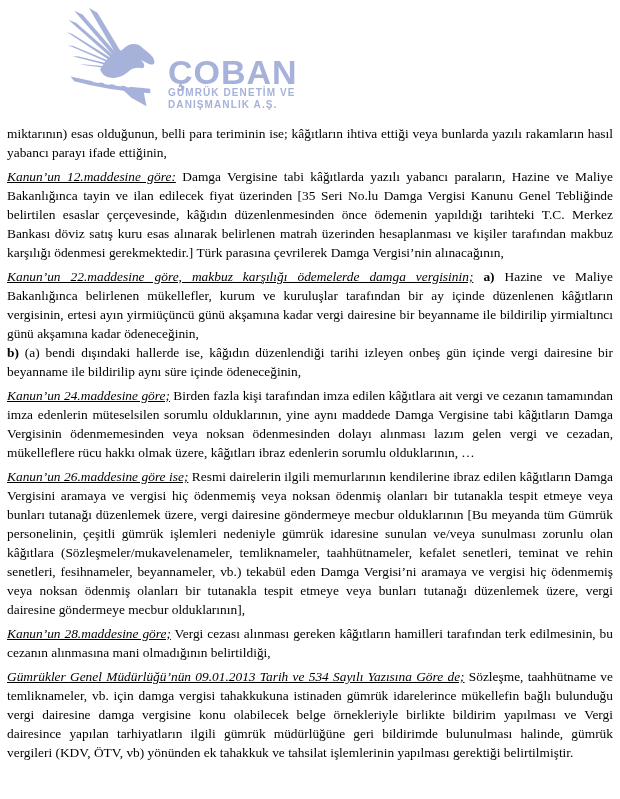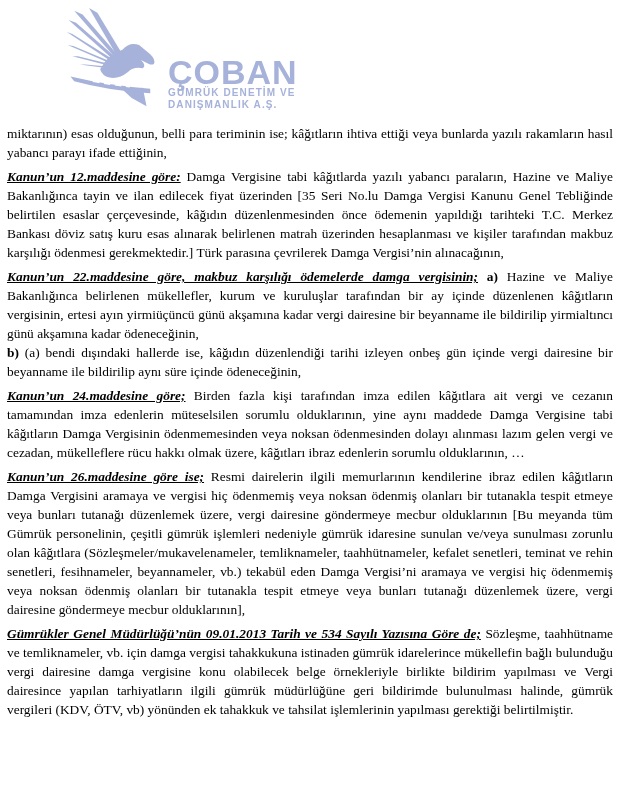--- a/index.html
+++ b/index.html
@@ -31,21 +31,21 @@
     letter-spacing:1.1px; color:var(--brand);
   }
 
   
   .doc { padding:0 1px; }
   .para {
     text-align:justify;
     font-size:13.4px; line-height:19px;
     margin:0 0 5px 0;
   }
-  .seg-h { font-weight:bold; font-style:italic; text-decoration:underline;margin-top:6px; }
+  .seg-h { font-weight:normal; font-style:italic; text-decoration:underline;margin-top:6px; }
   .seg-i { }
   .seg-b { font-weight:bold; }
   .seg-n { }
 </style>
 </head>
 <body>
 
 <div class="page">
 
   <header class="logo-row">
@@ -75,16 +75,17 @@
       <div class="brand-sub">DANIŞMANLIK A.Ş.</div>
     </div>
   </header>
 
   <main class="doc">
       <p class="para"><span class="seg-n">miktarının) esas olduğunun, belli para teriminin ise; kâğıtların ihtiva ettiği veya bunlarda yazılı rakamların hasıl yabancı parayı ifade ettiğinin,</span></p>
       <p class="para"><span class="seg-h">Kanun’un 12.maddesine göre:</span><span class="seg-n"> Damga Vergisine tabi kâğıtlarda yazılı yabancı paraların, Hazine ve Maliye Bakanlığınca tayin ve ilan edilecek fiyat üzerinden </span><span class="seg-i">[35 Seri No.lu Damga Vergisi Kanunu Genel Tebliğinde belirtilen esaslar çerçevesinde, kâğıdın düzenlenmesinden önce ödemenin yapıldığı tarihteki T.C. Merkez Bankası döviz satış kuru esas alınarak belirlenen matrah üzerinden hesaplanması ve kişiler tarafından makbuz karşılığı ödenmesi gerekmektedir.]</span><span class="seg-n"> Türk parasına çevrilerek Damga Vergisi’nin alınacağının,</span></p>
       <p class="para"><span class="seg-h">Kanun’un 22.maddesine göre, makbuz karşılığı ödemelerde damga vergisinin;</span><span class="seg-n"> </span><span class="seg-b">a)</span><span class="seg-n"> Hazine ve Maliye Bakanlığınca belirlenen mükellefler, kurum ve kuruluşlar tarafından bir ay içinde düzenlenen kâğıtların vergisinin, ertesi ayın yirmiüçüncü günü akşamına kadar vergi dairesine bir beyanname ile bildirilip yirmialtıncı günü akşamına kadar ödeneceğinin,</span><br><span class="seg-b">b)</span><span class="seg-n"> (a) bendi dışındaki hallerde ise, kâğıdın düzenlendiği tarihi izleyen onbeş gün içinde vergi dairesine bir beyanname ile bildirilip aynı süre içinde ödeneceğinin,</span></p>
       <p class="para"><span class="seg-h">Kanun’un 24.maddesine göre;</span><span class="seg-n"> Birden fazla kişi tarafından imza edilen kâğıtlara ait vergi ve cezanın tamamından imza edenlerin müteselsilen sorumlu olduklarının, yine aynı maddede Damga Vergisine tabi kâğıtların Damga Vergisinin ödenmemesinden veya noksan ödenmesinden dolayı alınması lazım gelen vergi ve cezadan, mükelleflere rücu hakkı olmak üzere, kâğıtları ibraz edenlerin sorumlu olduklarının,  …</span></p>
       <p class="para"><span class="seg-h">Kanun’un 26.maddesine göre ise;</span><span class="seg-n"> Resmi dairelerin ilgili memurlarının kendilerine ibraz edilen kâğıtların Damga Vergisini aramaya ve vergisi hiç ödenmemiş veya noksan ödenmiş olanları bir tutanakla tespit etmeye veya bunları tutanağı düzenlemek üzere, vergi dairesine göndermeye mecbur olduklarının </span><span class="seg-i">[Bu meyanda tüm Gümrük personelinin, çeşitli gümrük işlemleri nedeniyle gümrük idaresine sunulan ve/veya sunulması zorunlu olan kâğıtlara (Sözleşmeler/mukavelenameler, temliknameler, taahhütnameler, kefalet senetleri, teminat ve rehin senetleri, fesihnameler, beyannameler, vb.) tekabül eden Damga Vergisi’ni aramaya ve vergisi hiç ödenmemiş veya noksan ödenmiş olanları bir tutanakla tespit etmeye veya bunları tutanağı düzenlemek üzere, vergi dairesine göndermeye mecbur olduklarının]</span><span class="seg-n">,</span></p>
+      <p class="para"><span class="seg-h">Kanun’un 28.maddesine göre;</span><span class="seg-n"> Vergi cezası alınması gereken kâğıtların hamilleri tarafından terk edilmesinin, bu cezanın alınmasına mani olmadığının belirtildiği,</span></p>
       <p class="para"><span class="seg-h">Gümrükler Genel Müdürlüğü’nün 09.01.2013 Tarih ve 534 Sayılı Yazısına Göre de;</span><span class="seg-n"> Sözleşme, taahhütname ve temliknameler, vb. için damga vergisi tahakkukuna istinaden gümrük idarelerince mükellefin bağlı bulunduğu vergi dairesine damga vergisine konu olabilecek belge örnekleriyle birlikte bildirim yapılması ve Vergi dairesince yapılan tarhiyatların ilgili gümrük müdürlüğüne geri bildirimde bulunulması halinde, gümrük vergileri (KDV, ÖTV, vb) yönünden ek tahakkuk ve tahsilat işlemlerinin yapılması gerektiği belirtilmiştir.</span></p>
     </main>
 
 </div>
 
 </body></html>

